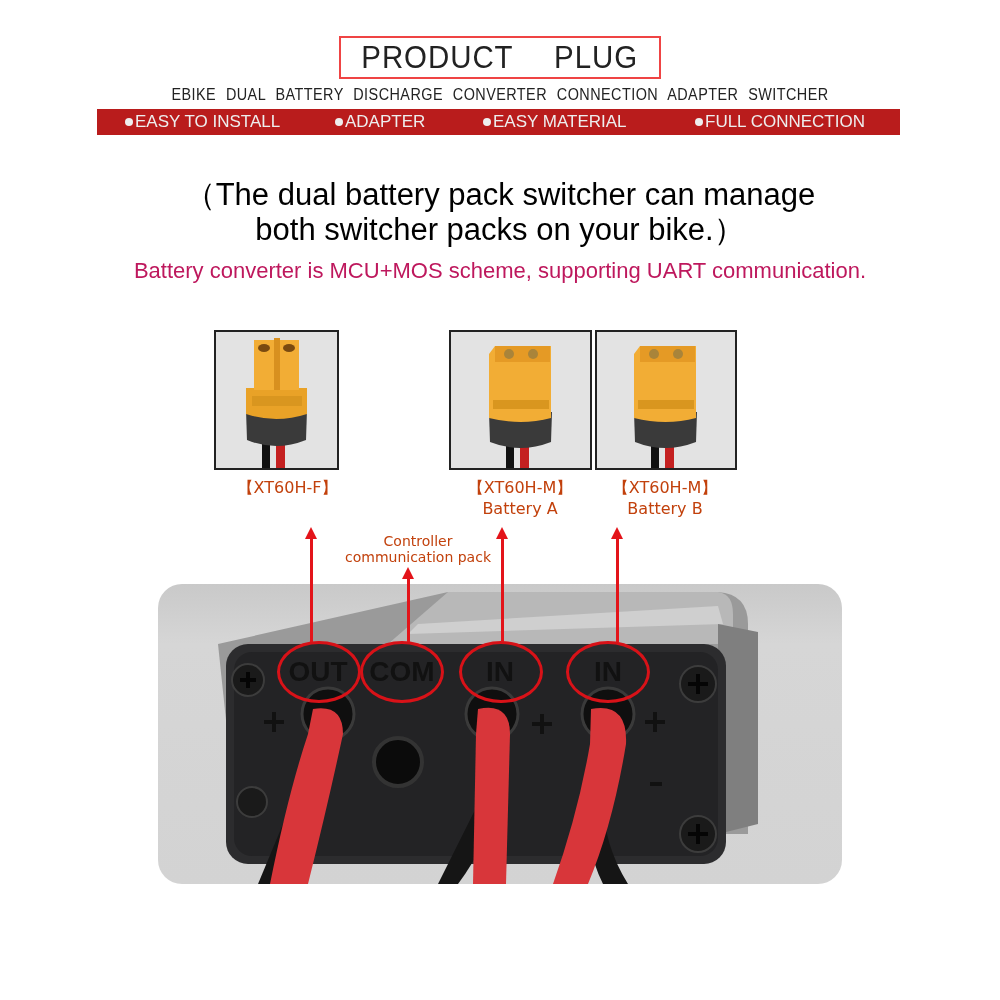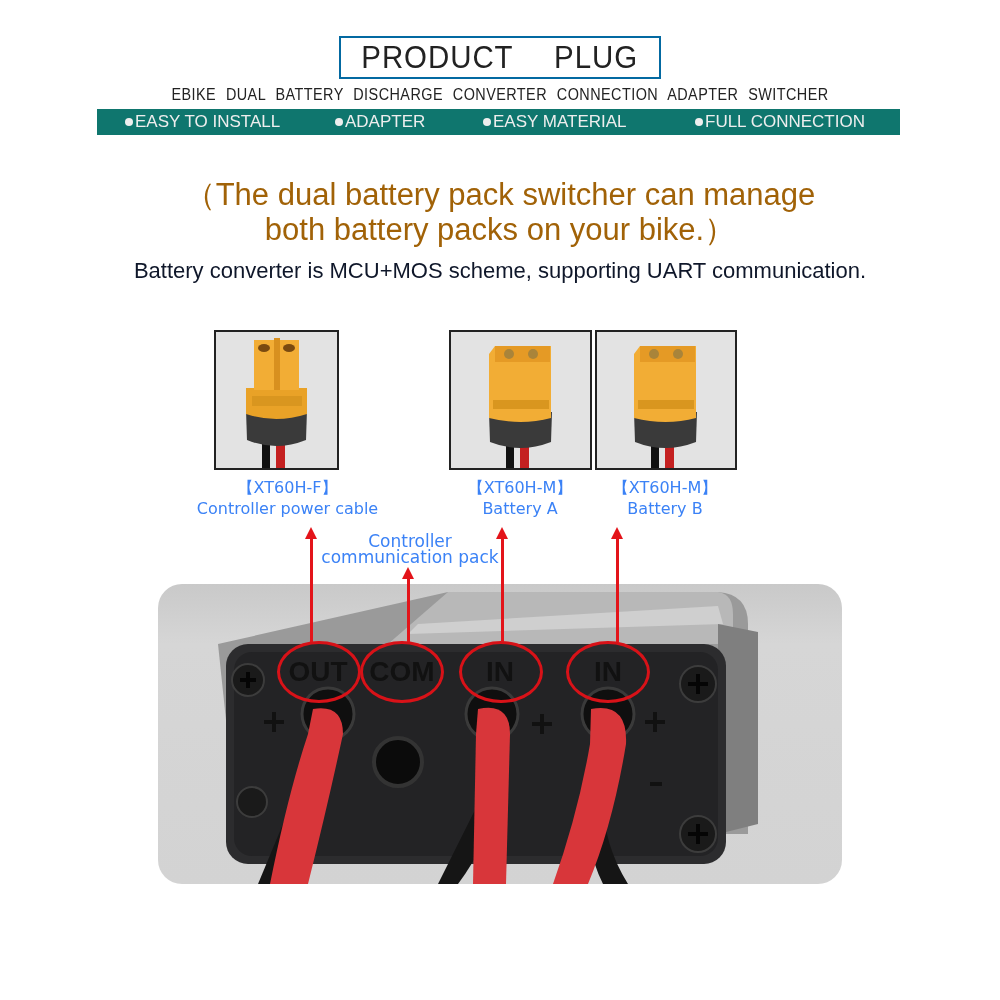--- a/index.html
+++ b/index.html
@@ -1,27 +1,27 @@
 <!DOCTYPE html>
 <html><head>
 <meta charset="utf-8">
 <style>
   html, body { margin:0; padding:0; background:#ffffff; }
   body { width:1000px; height:1000px; position:relative; overflow:hidden; font-family:"Liberation Sans", sans-serif; color:#111; }
   .abs { position:absolute; }
-  .title-box { left:339px; top:36px; width:318px; height:39px; border:2px solid #0369a1; display:flex; align-items:center; justify-content:center; }
+  .title-box { left:339px; top:36px; width:318px; height:39px; border:2px solid #ef4444; display:flex; align-items:center; justify-content:center; }
   .title-box span { font-size:31px; letter-spacing:1px; word-spacing:12px; color:#222; transform:scaleX(0.95); }
   .subtitle { left:0; width:1000px; top:86px; text-align:center; font-size:16px; letter-spacing:0.5px; word-spacing:6px; color:#222; transform:scaleX(0.9); transform-origin:center; }
-  .band { left:97px; top:109px; width:803px; height:26px; background:#0f766e; display:flex; align-items:center; }
+  .band { left:97px; top:109px; width:803px; height:26px; background:#b91c1c; display:flex; align-items:center; }
   .band .feat { position:absolute; color:#eee; font-size:17px; white-space:nowrap; }
   .band .dot { display:inline-block; width:8px; height:8px; border-radius:50%; background:#eee; margin-right:2px; vertical-align:middle; position:relative; top:-1px; }
-  .heading { left:0; width:1000px; text-align:center; font-size:31px; line-height:34px; color:#a16207; }
-  .redline { left:0; width:1000px; top:258px; text-align:center; font-size:22px; color:#0f172a; }
+  .heading { left:0; width:1000px; text-align:center; font-size:31px; line-height:34px; color:#000000; }
+  .redline { left:0; width:1000px; top:258px; text-align:center; font-size:22px; color:#be185d; }
   .conn-box { border:2px solid #222; background:#e3e3e3; overflow:hidden; }
-  .conn-caption { text-align:center; font-family:"DejaVu Sans", sans-serif; font-size:16px; line-height:21px; color:#3b82f6; }
+  .conn-caption { text-align:center; font-family:"DejaVu Sans", sans-serif; font-size:16px; line-height:21px; color:#c2410c; }
   .panel { left:158px; top:584px; width:684px; height:300px; border-radius:24px; background:linear-gradient(#c9c9c9, #d6d6d6 20%, #d3d3d3); overflow:hidden; }
   .arrow-line { background:#e3141a; width:3px; }
   .arrow-head { width:0; height:0; border-left:6px solid transparent; border-right:6px solid transparent; border-bottom:12px solid #e3141a; }
   .ring { border:3px solid #d81218; border-radius:50%; box-sizing:border-box; }
 </style>
 </head>
 <body>
 
 <div class="abs title-box">
   <span style="white-space:pre">PRODUCT  PLUG</span>
@@ -29,21 +29,21 @@
 <div class="abs subtitle">EBIKE DUAL BATTERY DISCHARGE CONVERTER CONNECTION ADAPTER SWITCHER</div>
 
 <div class="abs band">
   <span class="feat" style="left:28px"><span class="dot"></span><span>EASY TO INSTALL</span></span>
   <span class="feat" style="left:238px"><span class="dot"></span><span>ADAPTER</span></span>
   <span class="feat" style="left:386px"><span class="dot"></span><span>EASY MATERIAL</span></span>
   <span class="feat" style="left:598px"><span class="dot"></span><span>FULL CONNECTION</span></span>
 </div>
 
 <div class="abs heading" style="top:178px">（The dual battery pack switcher can manage</div>
-<div class="abs heading" style="top:213px">both battery packs on your bike.）</div>
+<div class="abs heading" style="top:213px">both switcher packs on your bike.）</div>
 <div class="abs redline">Battery converter is MCU+MOS scheme, supporting UART communication.</div>
 
 <div class="abs conn-box" style="left:214px; top:330px; width:121px; height:136px;">
   <svg width="121" height="136" viewBox="0 0 121 136">
     <rect x="46" y="112" width="8" height="30" fill="#111"></rect>
     <rect x="60" y="112" width="9" height="30" fill="#c42020"></rect>
     <path d="M30 78 L91 78 L90 108 Q60 120 31 108 Z" fill="#3a3a3a"></path>
     <path d="M30 56 L91 56 L91 82 Q60 92 30 82 Z" fill="#e9a227"></path>
     <rect x="38" y="8" width="45" height="50" fill="#f2ad35"></rect>
     <rect x="58" y="6" width="6" height="52" fill="#d8901f"></rect>
@@ -72,31 +72,30 @@
     <path d="M43 14 L99 14 L99 86 Q69 94 37 86 L37 22 Z" fill="#f2ad35"></path>
     <rect x="43" y="14" width="55" height="16" fill="#e59a25"></rect>
     <circle cx="57" cy="22" r="5" fill="#a9843a"></circle>
     <circle cx="81" cy="22" r="5" fill="#a9843a"></circle>
     <rect x="41" y="68" width="56" height="9" fill="#d9961f"></rect>
   </svg>
 </div>
 
 <div class="abs conn-caption" style="left:150px; top:477px; width:275px;">
   <div>【XT60H-F】</div>
-  <div>Controller power cable</div>
 </div>
 <div class="abs conn-caption" style="left:440px; top:477px; width:160px;">
   <div>【XT60H-M】</div>
   <div>Battery  A</div>
 </div>
 <div class="abs conn-caption" style="left:585px; top:477px; width:160px;">
   <div>【XT60H-M】</div>
   <div>Battery  B</div>
 </div>
-<div class="abs conn-caption" style="left:310px; top:533px; width:200px; font-size:17px; line-height:16px;">
+<div class="abs conn-caption" style="left:318px; top:533px; width:200px; font-size:14px; line-height:16px;">
   <div>Controller</div>
   <div>communication pack</div>
 </div>
 
 <div class="abs panel">
   <svg width="684" height="300" viewBox="0 0 684 300">
 
     <path d="M60 60 L290 8 L560 8 Q590 10 590 40 L590 250 L80 250 Z" fill="#9a9a9a"></path>
     <path d="M290 8 L560 8 Q575 10 575 30 L575 60 L230 60 Z" fill="#b8b8b8"></path>
     <path d="M260 40 L560 22 L565 40 L250 50 Z" fill="#cfcfcf"></path>

